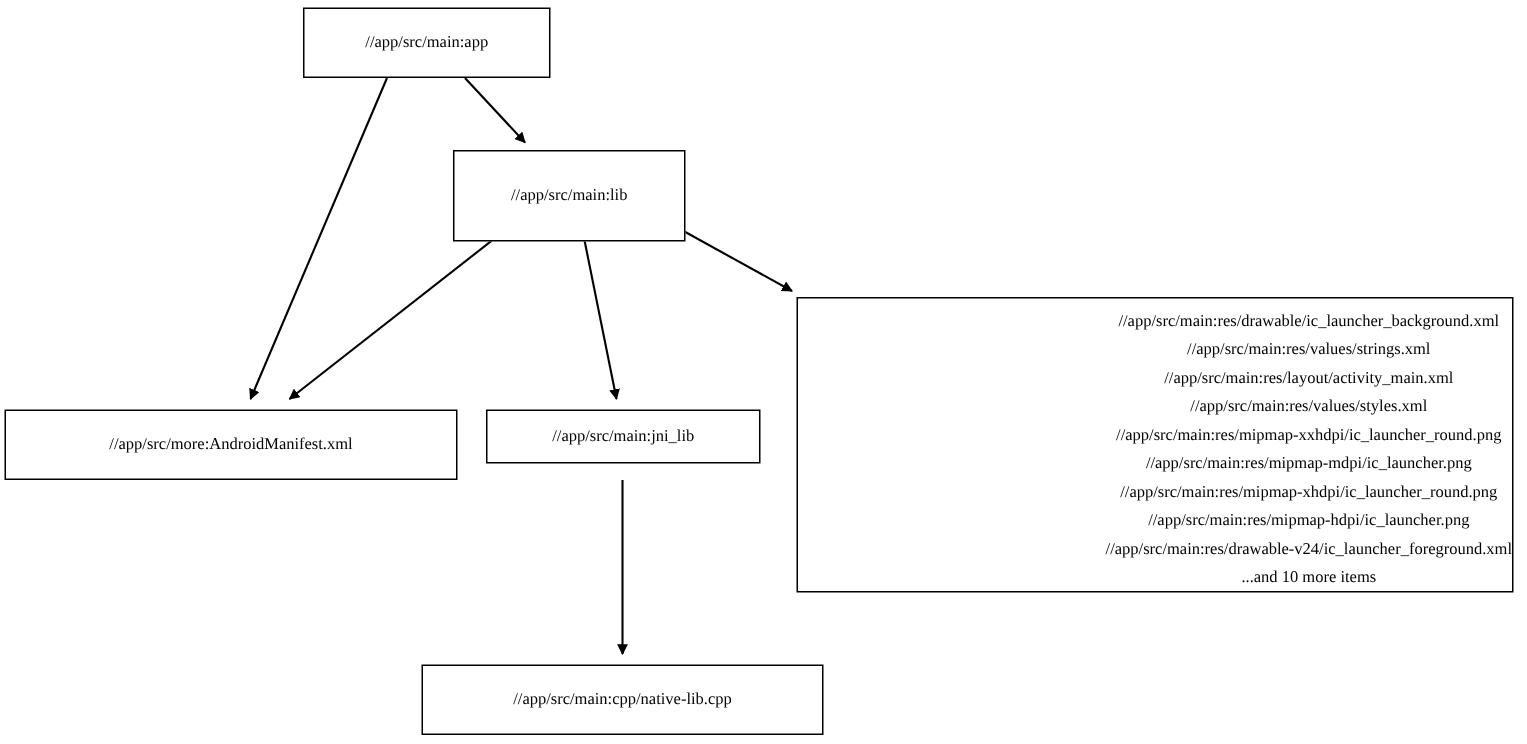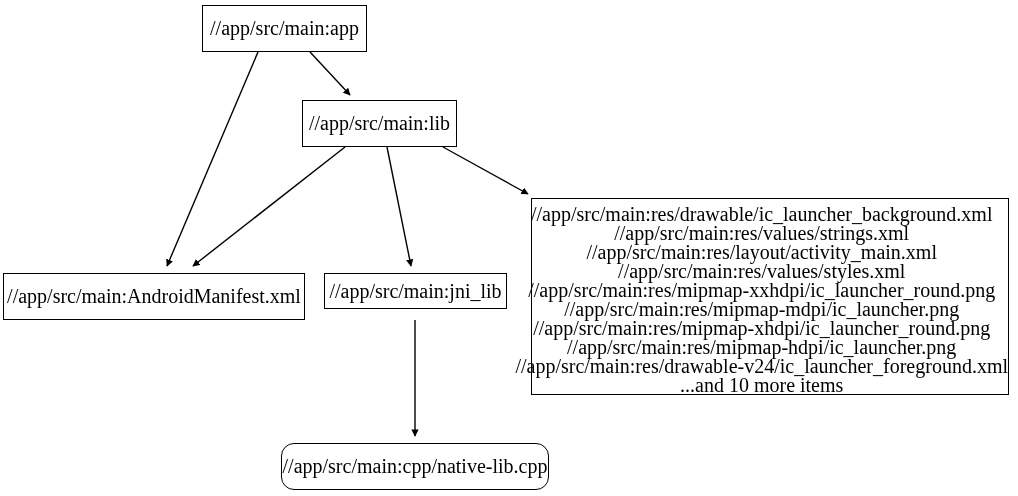--- a/index.html
+++ b/index.html
@@ -32,40 +32,40 @@
   }
   .node {
     position: absolute;
     box-sizing: border-box;
     border: 1px solid #000000;
     background: #ffffff;
     display: flex;
     align-items: center;
     justify-content: center;
     text-align: center;
-    font-size: 20px;
+    font-size: 11px;
     line-height: 19px;
     white-space: pre;
     letter-spacing: 0px;
   }
   .node-multiline {
     white-space: pre;
     display: block;
     padding-top: 6px;
     text-align: center;
   }
 
   
   #node-app        { left: 202px; top: 5px;   width: 165px; height: 47px; }
-  #node-lib        { left: 302px; top: 100px; width: 155px; height: 47px; }
+  #node-lib        { left: 302px; top: 100px; width: 155px; height: 61px; }
   #node-manifest   { left: 3px;   top: 273px; width: 302px; height: 47px; }
   #node-jni        { left: 324px; top: 273px; width: 183px; height: 36px; }
   #node-res        { left: 531px; top: 198px; width: 478px; height: 197px;
                      align-items: flex-start; justify-content: flex-end; }
-  #node-cpp        { left: 281px; top: 443px; width: 268px; height: 47px; border-radius: 13px; }
+  #node-cpp        { left: 281px; top: 443px; width: 268px; height: 47px; }
 </style>
 </head>
 <body>
 
 <div id="graph-canvas">
 
   <svg class="edge-layer" viewBox="0 0 1018 496" width="1018" height="496" xmlns="http://www.w3.org/2000/svg">
     <defs>
       <marker id="arrow" viewBox="0 0 10 10" refX="9" refY="5" markerWidth="5.2" markerHeight="5.2" orient="auto-start-reverse">
         <path d="M 0 0 L 10 5 L 0 10 z" fill="#000000"></path>
@@ -87,21 +87,21 @@
 
   <div class="node" id="node-app">
     <span>//app/src/main:app</span>
   </div>
 
   <div class="node" id="node-lib">
     <span>//app/src/main:lib</span>
   </div>
 
   <div class="node" id="node-manifest">
-    <span>//app/src/main:AndroidManifest.xml</span>
+    <span>//app/src/more:AndroidManifest.xml</span>
   </div>
 
   <div class="node" id="node-jni">
     <span>//app/src/main:jni_lib</span>
   </div>
 
   <div class="node" id="node-cpp">
     <span>//app/src/main:cpp/native-lib.cpp</span>
   </div>
 

